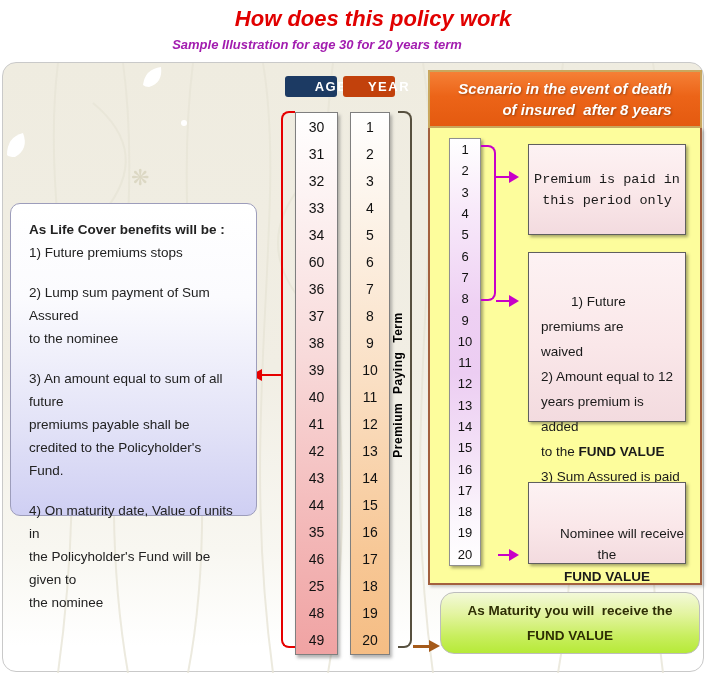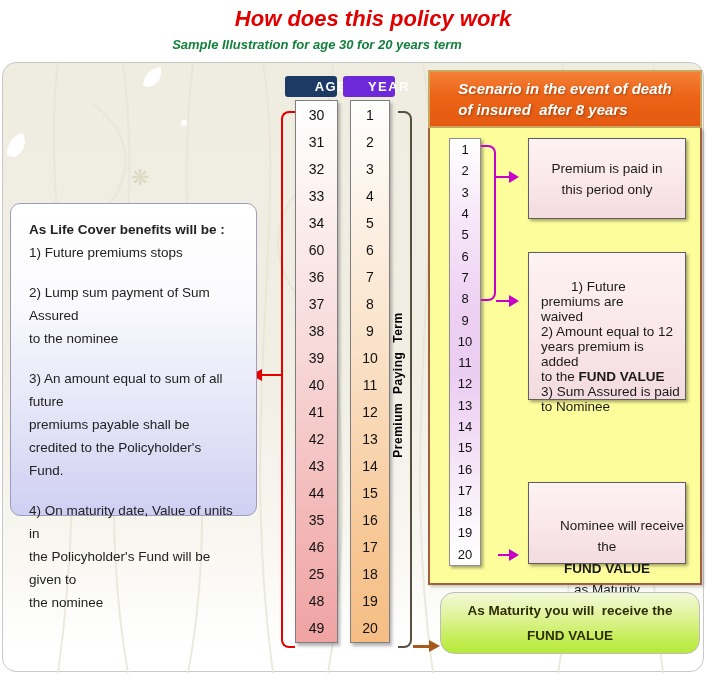--- a/index.html
+++ b/index.html
@@ -5,40 +5,40 @@
   * { margin:0; padding:0; box-sizing:border-box; }
   body { background:#ffffff; font-family:"Liberation Sans", sans-serif; }
   #canvas { position:relative; width:708px; height:680px; background:#ffffff; overflow:hidden; }
 
   .title {
     position:absolute; top:6px; left:0; width:708px; text-align:center;
     color:#e10000; font-weight:bold; font-style:italic; font-size:22px; text-indent:38px;
   }
   .subtitle {
     position:absolute; top:37px; left:0; width:708px; text-align:center;
-    color:#15803d; font-weight:bold; font-style:italic; font-size:13px; text-indent:-74px;
+    color:#a21caf; font-weight:bold; font-style:italic; font-size:13px; text-indent:-74px;
   }
 
   .container {
     position:absolute; left:2px; top:62px; width:702px; height:610px;
     border:1px solid #c9c9c9; border-radius:14px;
     background:linear-gradient(180deg,#efece0 0%,#f1eee4 50%,#f8f7f1 80%,#ffffff 96%);
   }
   .watermark { position:absolute; left:0; top:0; width:702px; height:610px; border-radius:14px; }
 
   .tab {
     position:absolute; height:21px; border-radius:3px; color:#ffffff;
     font-weight:bold; font-size:13px; letter-spacing:1.5px;
     display:flex; align-items:center; justify-content:center;padding-left:40px;
   }
   .tab-age  { left:285px; top:76px; width:52px; background:#1c3a63; }
-  .tab-year { left:343px; top:76px; width:52px; background:#6d28d9; }
+  .tab-year { left:343px; top:76px; width:52px; background:#c2410c; }
 
   .col {
-    position:absolute; top:100px; height:543px; display:flex; flex-direction:column;
+    position:absolute; top:112px; height:543px; display:flex; flex-direction:column;
     border:1px solid #7f7f7f; box-shadow:2px 3px 3px rgba(90,90,90,.45);
   }
   .age-col  { left:295px; width:43px;
     background:linear-gradient(180deg,#ffffff 0%,#fdf4f4 14%,#f8dada 45%,#f3b7b7 78%,#f0a3a3 100%); }
   .year-col { left:350px; width:40px;
     background:linear-gradient(180deg,#ffffff 0%,#fdf6ee 14%,#fadfc3 50%,#f7c795 82%,#f5bd84 100%); }
   .col .cell { flex:1; display:flex; align-items:center; justify-content:center; font-size:14px; color:#111; }
 
   .red-bracket {
     position:absolute; left:281px; top:111px; width:14px; height:537px;
@@ -72,21 +72,21 @@
   }
   .life-box p { white-space:pre-wrap; margin:0 0 17px 0; }
   .life-box .heading { font-weight:bold; margin:0; }
   .life-box p:last-child { margin:0; }
 
   .scenario { position:absolute; left:428px; top:70px; width:274px; height:515px; }
   .scn-header {
     position:absolute; left:0; top:0; width:274px; height:58px;
     background:linear-gradient(180deg,#f58036 0%,#ec6418 45%,#e45a10 100%);
     border:2px solid #c9a75e; display:flex; align-items:center; justify-content:center;
-    text-align:left; color:#ffffff; font-style:italic; font-weight:bold; font-size:15px;
+    text-align:right; color:#ffffff; font-style:italic; font-weight:bold; font-size:15px;
     line-height:21px; white-space:pre-wrap; text-shadow:1px 1px 2px rgba(100,40,0,.5);
   }
   .scn-body {
     position:absolute; left:0; top:58px; width:274px; height:457px;
     background:#fdfd9c; border:2px solid #a2603e; border-top:none;
     box-shadow:2px 2px 3px rgba(0,0,0,.2);
   }
   .strip {
     position:absolute; left:19px; top:10px; width:32px; height:428px;
     display:flex; flex-direction:column;
@@ -106,24 +106,24 @@
   .m-line1 { left:66px; top:48px; }  .m-head1 { left:79px; top:43px; }
   .m-line2 { left:66px; top:172px; } .m-head2 { left:79px; top:167px; }
   .m-line3 { left:68px; top:426px; } .m-head3 { left:79px; top:421px; }
 
   .scn-box {
     position:absolute; left:98px; width:158px;
     background:linear-gradient(180deg,#fdf2f3 0%,#fae7e9 55%,#f3dbdf 100%);
     border:1px solid #5f5f5f; box-shadow:2px 2px 3px rgba(0,0,0,.35);
     font-size:13.5px; color:#1a1a1a; white-space:pre-wrap;
   }
-  .scn-box1 { top:10px; height:81px; display:flex; align-items:center; justify-content:center;
-    text-align:center; line-height:21px; }
-  .scn-box2 { top:124px; height:148px; padding:11px 4px 0 12px; line-height:15px; }
-  .scn-box3 { top:354px; height:82px; text-align:center; padding-top:10px; line-height:21.5px; }
+  .scn-box1 { top:16px; height:91px; display:flex; align-items:center; justify-content:center;
+    text-align:center; line-height:21px;font-family:Liberation Mono, monospace; }
+  .scn-box2 { top:124px; height:170px; padding:11px 4px 0 12px; line-height:25px; }
+  .scn-box3 { top:354px; height:82px; text-align:center; padding-top:18px; line-height:21.5px; }
   .bold-inline { font-weight:bold; }
 
   .maturity-box {
     position:absolute; left:440px; top:592px; width:260px; height:62px;
     border:1px solid #bdbdbd; border-radius:14px;
     background:linear-gradient(180deg,#f3f9d9 0%,#e3f4a0 35%,#c8ee5e 72%,#b6ea38 100%);
     display:flex; align-items:center; justify-content:center; text-align:center;
     font-weight:bold; font-size:13.5px; line-height:25px; color:#2e2e04; white-space:pre-wrap;
   }
 </style>

